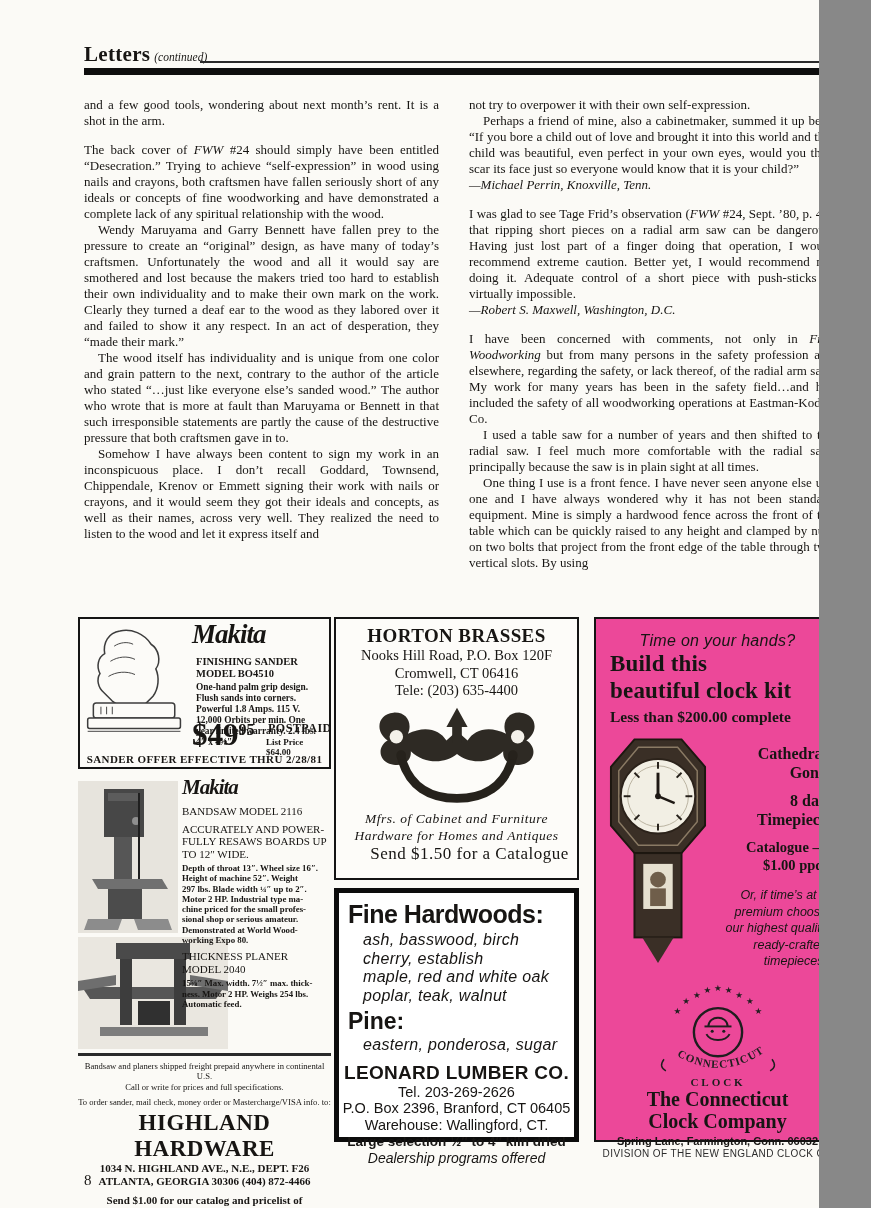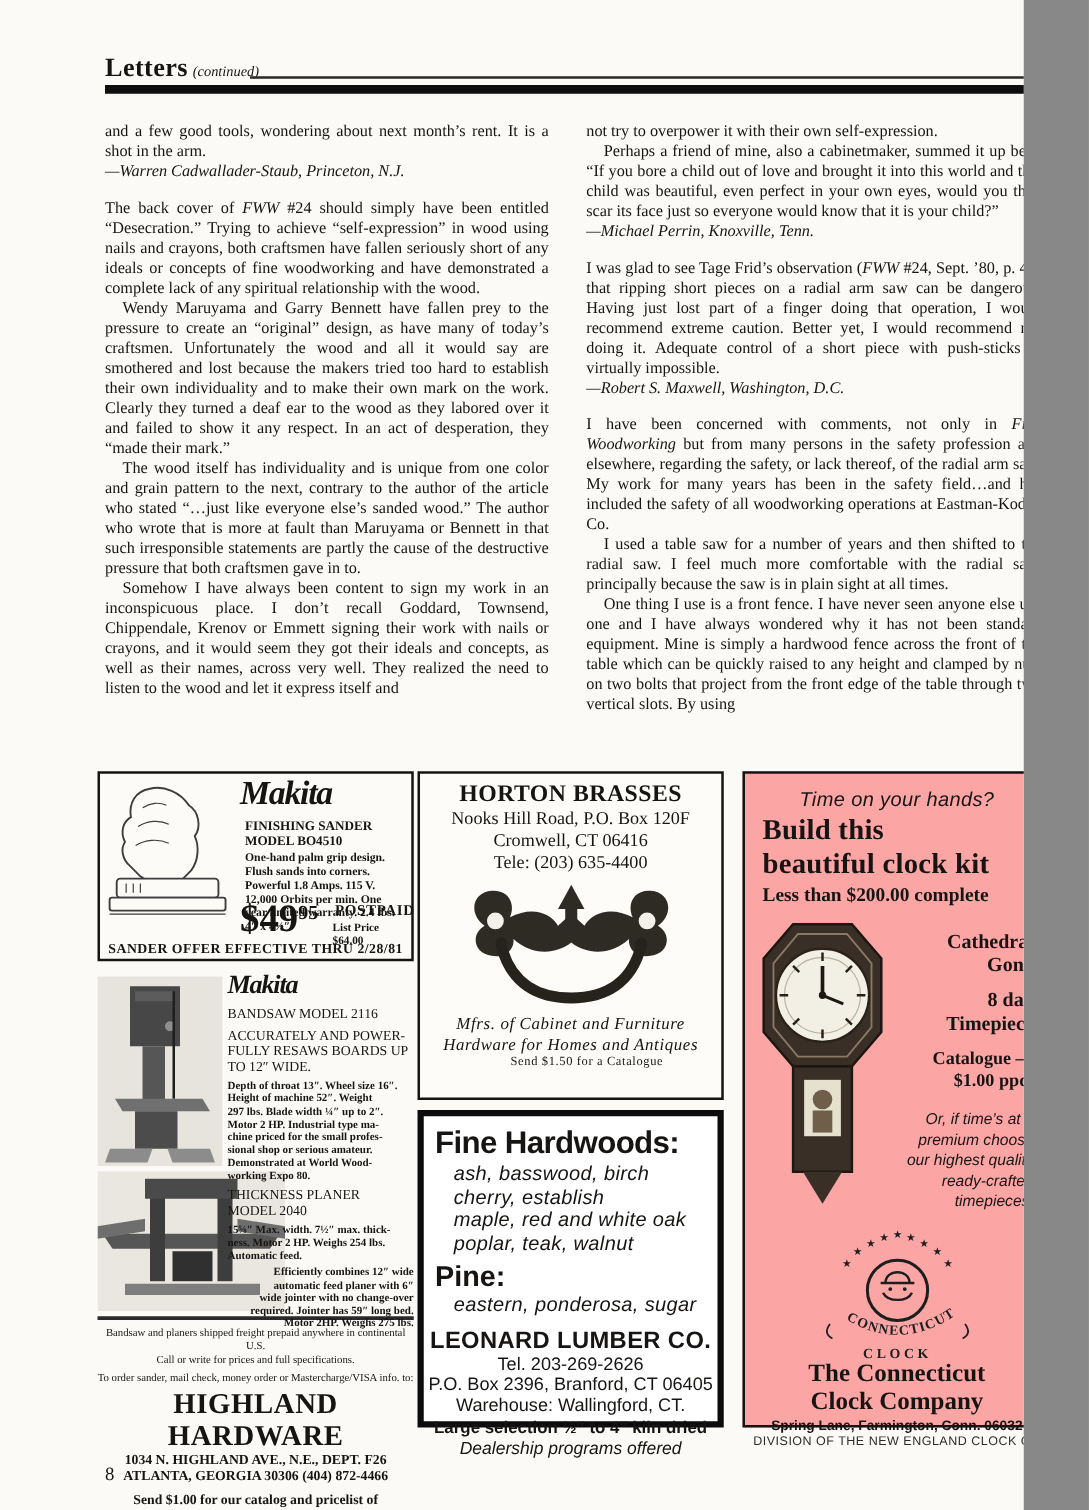--- a/index.html
+++ b/index.html
@@ -40,35 +40,35 @@
   .mk-smallprint{font-size:8.6px;text-align:center;line-height:10.5px;margin-top:5px;}
   .hh-name{font-size:23px;font-weight:bold;letter-spacing:.5px;text-align:center;margin-top:2px;}
   .hh-addr{font-size:11px;font-weight:bold;text-align:center;line-height:13.5px;}
   .hh-note{font-size:11px;font-weight:bold;text-align:center;line-height:13px;margin-top:5px;}
 
   
   .horton{width:241px;height:259px;border:2px solid #141414;background:#fdfcf9;text-align:center;}
   .ho-name{font-size:19px;font-weight:bold;letter-spacing:.4px;margin-top:6px;}
   .ho-addr{font-size:14.5px;line-height:17.5px;}
   .ho-tag{font-size:13.5px;font-style:italic;line-height:17px;letter-spacing:.5px;}
-  .ho-cat{font-size:10px;letter-spacing:.5px;padding-left:26px;}
+  .ho-cat{font-size:17px;letter-spacing:.5px;padding-left:26px;}
 
   
   .lumber{width:235px;height:244px;border:5px solid #0c0c0c;background:#fff;
           font-family:"Liberation Sans",sans-serif;}
   .lu-h1{font-size:25px;font-weight:bold;margin:7px 0 2px 9px;letter-spacing:-.5px;}
   .lu-item{font-size:16px;font-style:italic;line-height:18.5px;margin-left:24px;letter-spacing:.3px;}
   .lu-h2{font-size:23px;font-weight:bold;margin:3px 0 1px 9px;}
   .lu-co{font-size:19px;font-weight:bold;text-align:center;margin-top:7px;letter-spacing:.3px;}
   .lu-line{font-size:14.5px;text-align:center;line-height:16.5px;}
   .lu-sel{font-size:13.5px;font-weight:600;text-align:center;line-height:17px;}
   .lu-deal{font-size:14px;font-style:italic;text-align:center;line-height:17px;}
 
   
-  .clockad{width:243px;height:521px;border:2.5px solid #141414;background:#fca5a5;}
+  .clockad{width:243px;height:521px;border:2.5px solid #141414;background:#ec4899;}
   .ck-teaser{font-family:"Liberation Sans",sans-serif;font-style:italic;font-size:16px;
              text-align:center;margin-top:13px;letter-spacing:.3px;}
   .ck-h{font-size:23px;font-weight:900;line-height:27px;margin-left:14px;letter-spacing:.2px;}
   .ck-sub{font-size:15.5px;font-weight:900;margin:4px 0 0 14px;}
   .ck-body{position:relative;height:252px;margin-top:6px;}
   .ck-right{position:absolute;right:12px;top:12px;width:118px;text-align:right;}
   .ck-f{font-size:16px;font-weight:900;line-height:19px;}
   .ck-cat{font-size:14.5px;font-weight:900;line-height:18px;margin-top:9px;}
   .ck-note{font-family:"Liberation Sans",sans-serif;font-style:italic;font-size:12.5px;
            line-height:16.5px;margin-top:13px;}
@@ -87,21 +87,20 @@
 
   <div class="abs" style="left:84px;top:42px;">
     <span class="hdr-title">Letters</span>
     <span class="hdr-cont">(continued)</span>
   </div>
   <div class="abs rule-thin" style="left:200px;top:61px;width:638px;"></div>
   <div class="abs rule-thick" style="left:84px;top:68px;width:754px;"></div>
 
   <div class="abs col" style="left:84px;top:97px;width:355px;">
     <p>and a few good tools, wondering about next month’s rent. It is a shot in the arm.</p>
-    <p class="sig">—Warren Cadwallader-Staub, Princeton, N.J.</p>
     <p class="nl"><span>The back cover of </span><i>FWW</i><span> #24 should simply have been entitled “Desecration.” Trying to achieve “self-expression” in wood using nails and crayons, both craftsmen have fallen seriously short of any ideals or concepts of fine woodworking and have demonstrated a complete lack of any spiritual relationship with the wood.</span></p>
     <p class="ind">Wendy Maruyama and Garry Bennett have fallen prey to the pressure to create an “original” design, as have many of today’s craftsmen. Unfortunately the wood and all it would say are smothered and lost because the makers tried too hard to establish their own individuality and to make their own mark on the work. Clearly they turned a deaf ear to the wood as they labored over it and failed to show it any respect. In an act of desperation, they “made their mark.”</p>
     <p class="ind">The wood itself has individuality and is unique from one color and grain pattern to the next, contrary to the author of the article who stated “…just like everyone else’s sanded wood.” The author who wrote that is more at fault than Maruyama or Bennett in that such irresponsible statements are partly the cause of the destructive pressure that both craftsmen gave in to.</p>
     <p class="ind">Somehow I have always been content to sign my work in an inconspicuous place. I don’t recall Goddard, Townsend, Chippendale, Krenov or Emmett signing their work with nails or crayons, and it would seem they got their ideals and concepts, as well as their names, across very well. They realized the need to listen to the wood and let it express itself and</p>
   </div>
 
   <div class="abs col" style="left:469px;top:97px;width:364px;">
     <p>not try to overpower it with their own self-expression.</p>
     <p class="ind">Perhaps a friend of mine, also a cabinetmaker, summed it up best: “If you bore a child out of love and brought it into this world and this child was beautiful, even perfect in your own eyes, would you then scar its face just so everyone would know that it is your child?”</p>
     <p class="sig">—Michael Perrin, Knoxville, Tenn.</p>
@@ -182,25 +181,20 @@
 Motor 2 HP. Industrial type ma-
 chine priced for the small profes-
 sional shop or serious amateur.
 Demonstrated at World Wood-
 working Expo 80.</div>
         <div class="mk-h pl">THICKNESS PLANER
 MODEL 2040</div>
         <div class="mk-p pl">15⅝″ Max. width. 7½″ max. thick-
 ness. Motor 2 HP. Weighs 254 lbs.
 Automatic feed.</div>
-        <div class="mk-p pl rt">Efficiently combines 12″ wide
-automatic feed planer with 6″
-wide jointer with no change-over
-required. Jointer has 59″ long bed.
-Motor 2HP. Weighs 275 lbs.</div>
       </div>
     </div>
 
     <div class="rule-thin" style="height:2.5px;margin-top:2px;"></div>
     <div class="mk-smallprint pl">Bandsaw and planers shipped freight prepaid anywhere in continental U.S.
 Call or write for prices and full specifications.</div>
     <div class="mk-smallprint">To order sander, mail check, money order or Mastercharge/VISA info. to:</div>
     <div class="hh-name">HIGHLAND HARDWARE</div>
     <div class="hh-addr">1034 N. HIGHLAND AVE., N.E., DEPT. F26</div>
     <div class="hh-addr">ATLANTA, GEORGIA 30306 (404) 872-4466</div>

